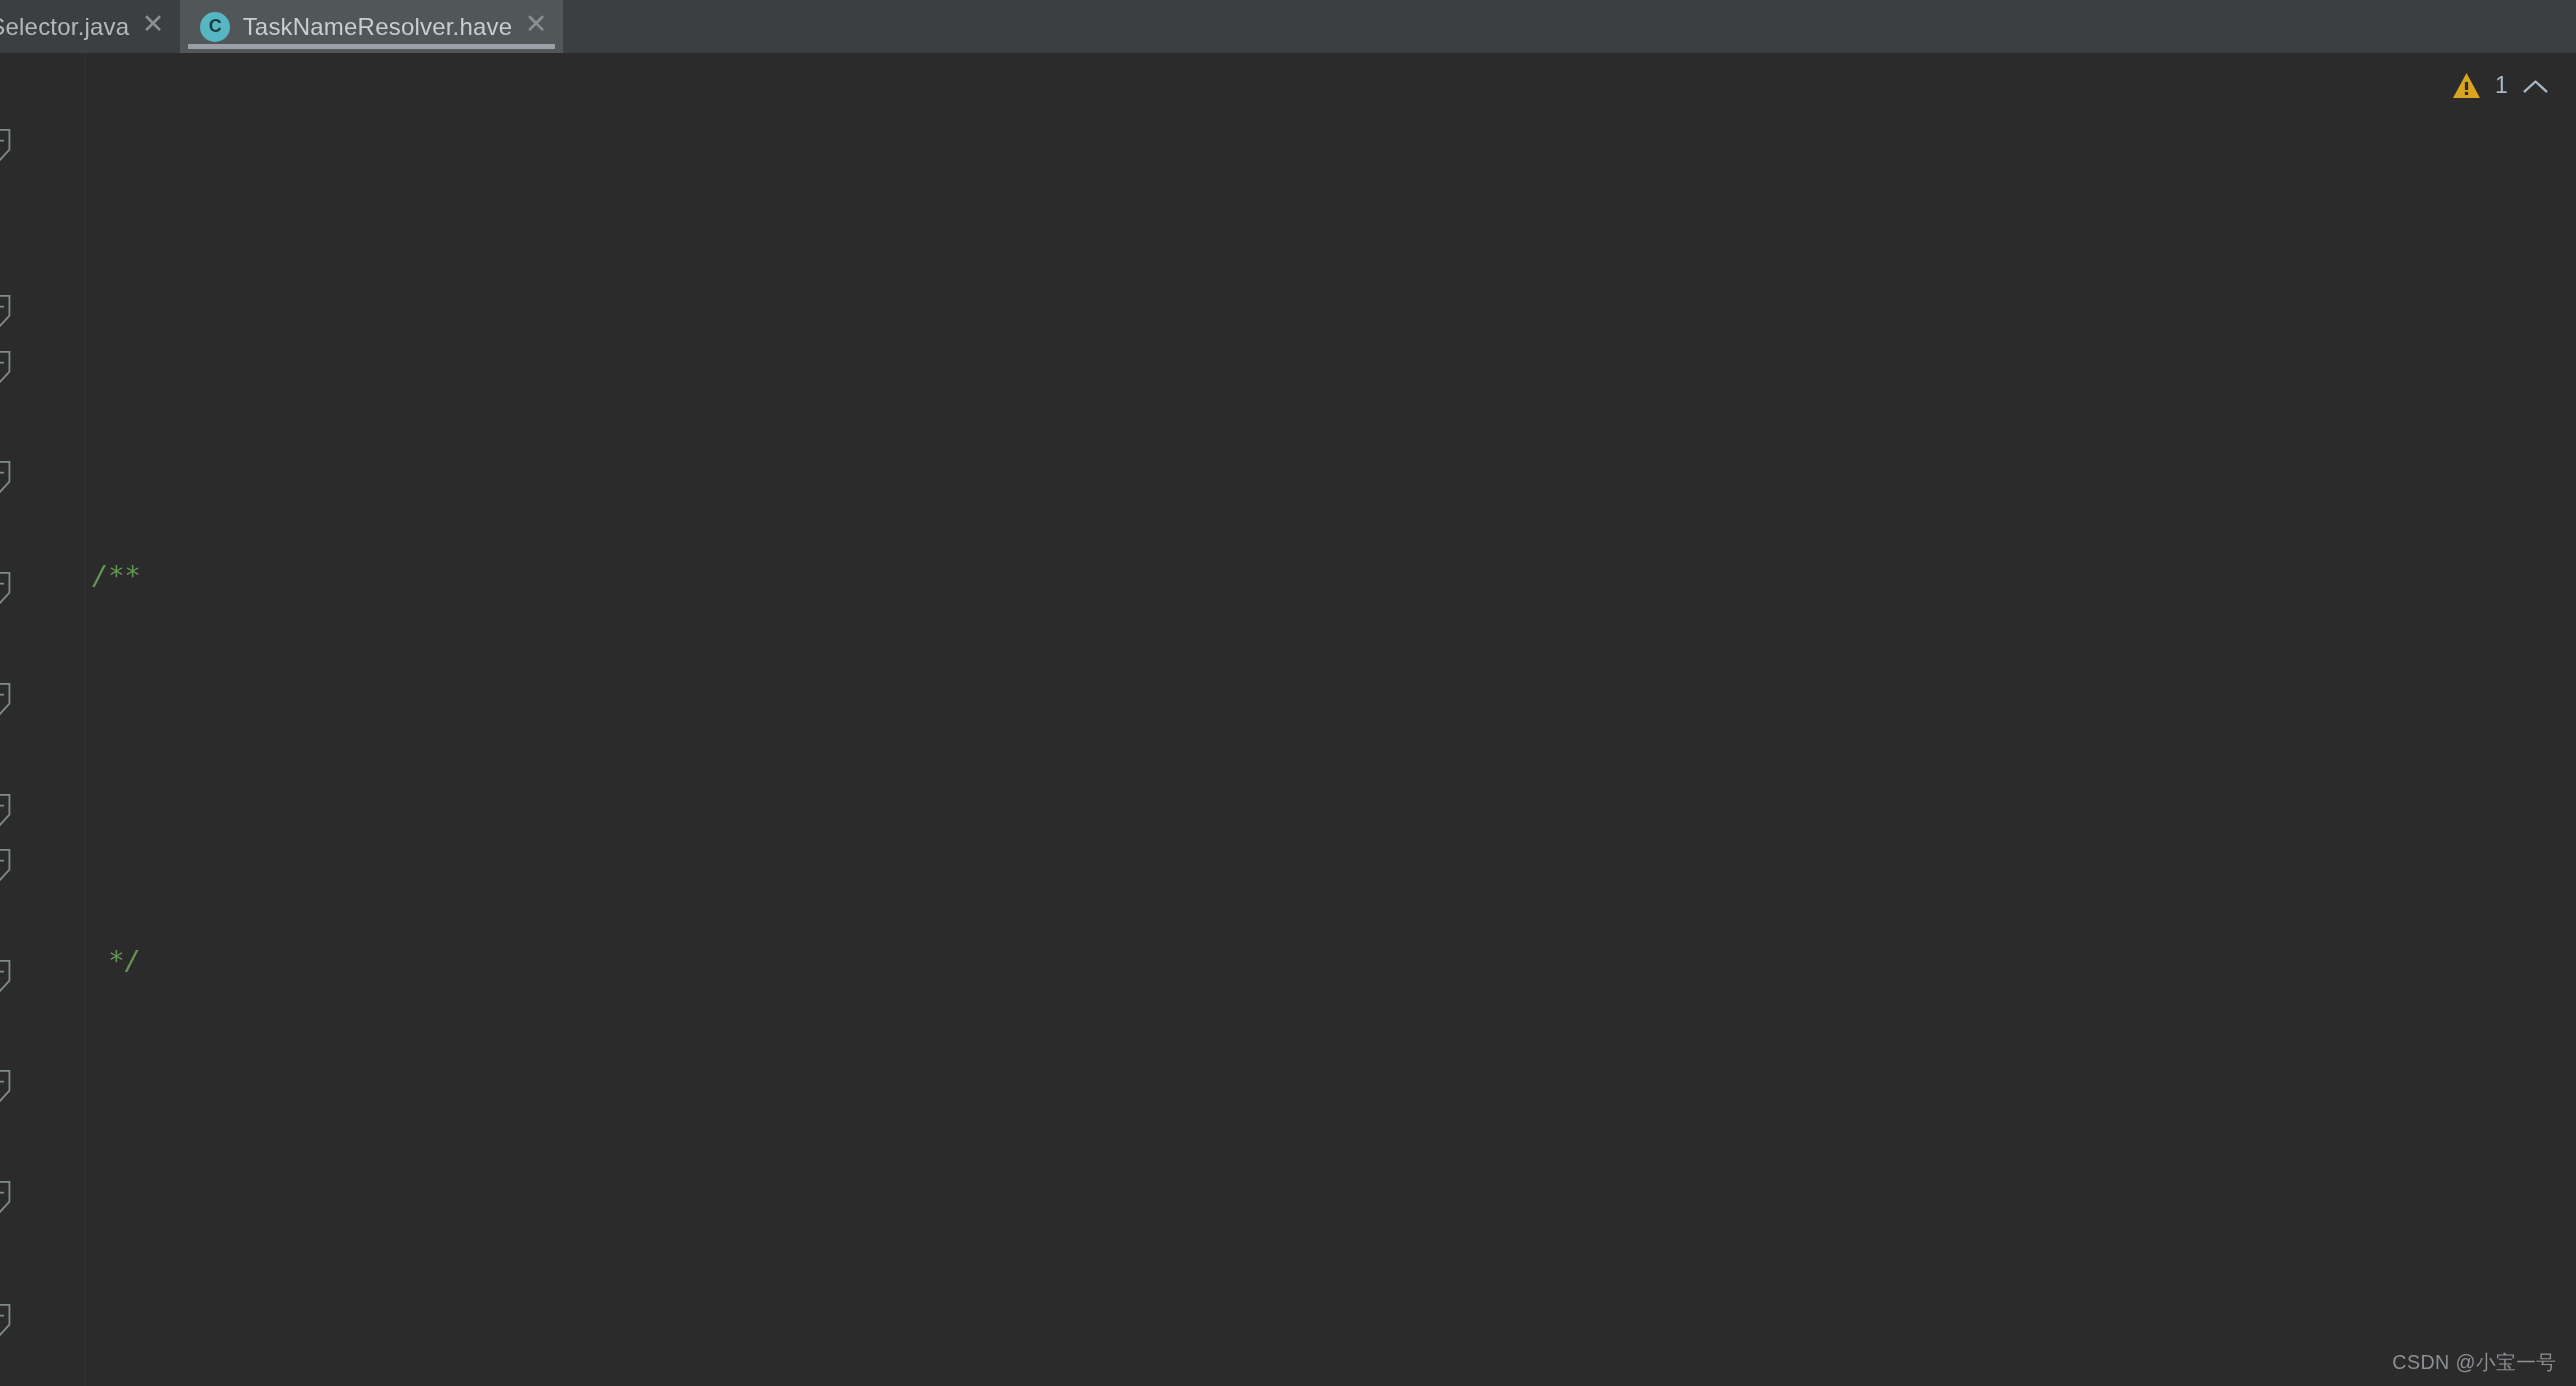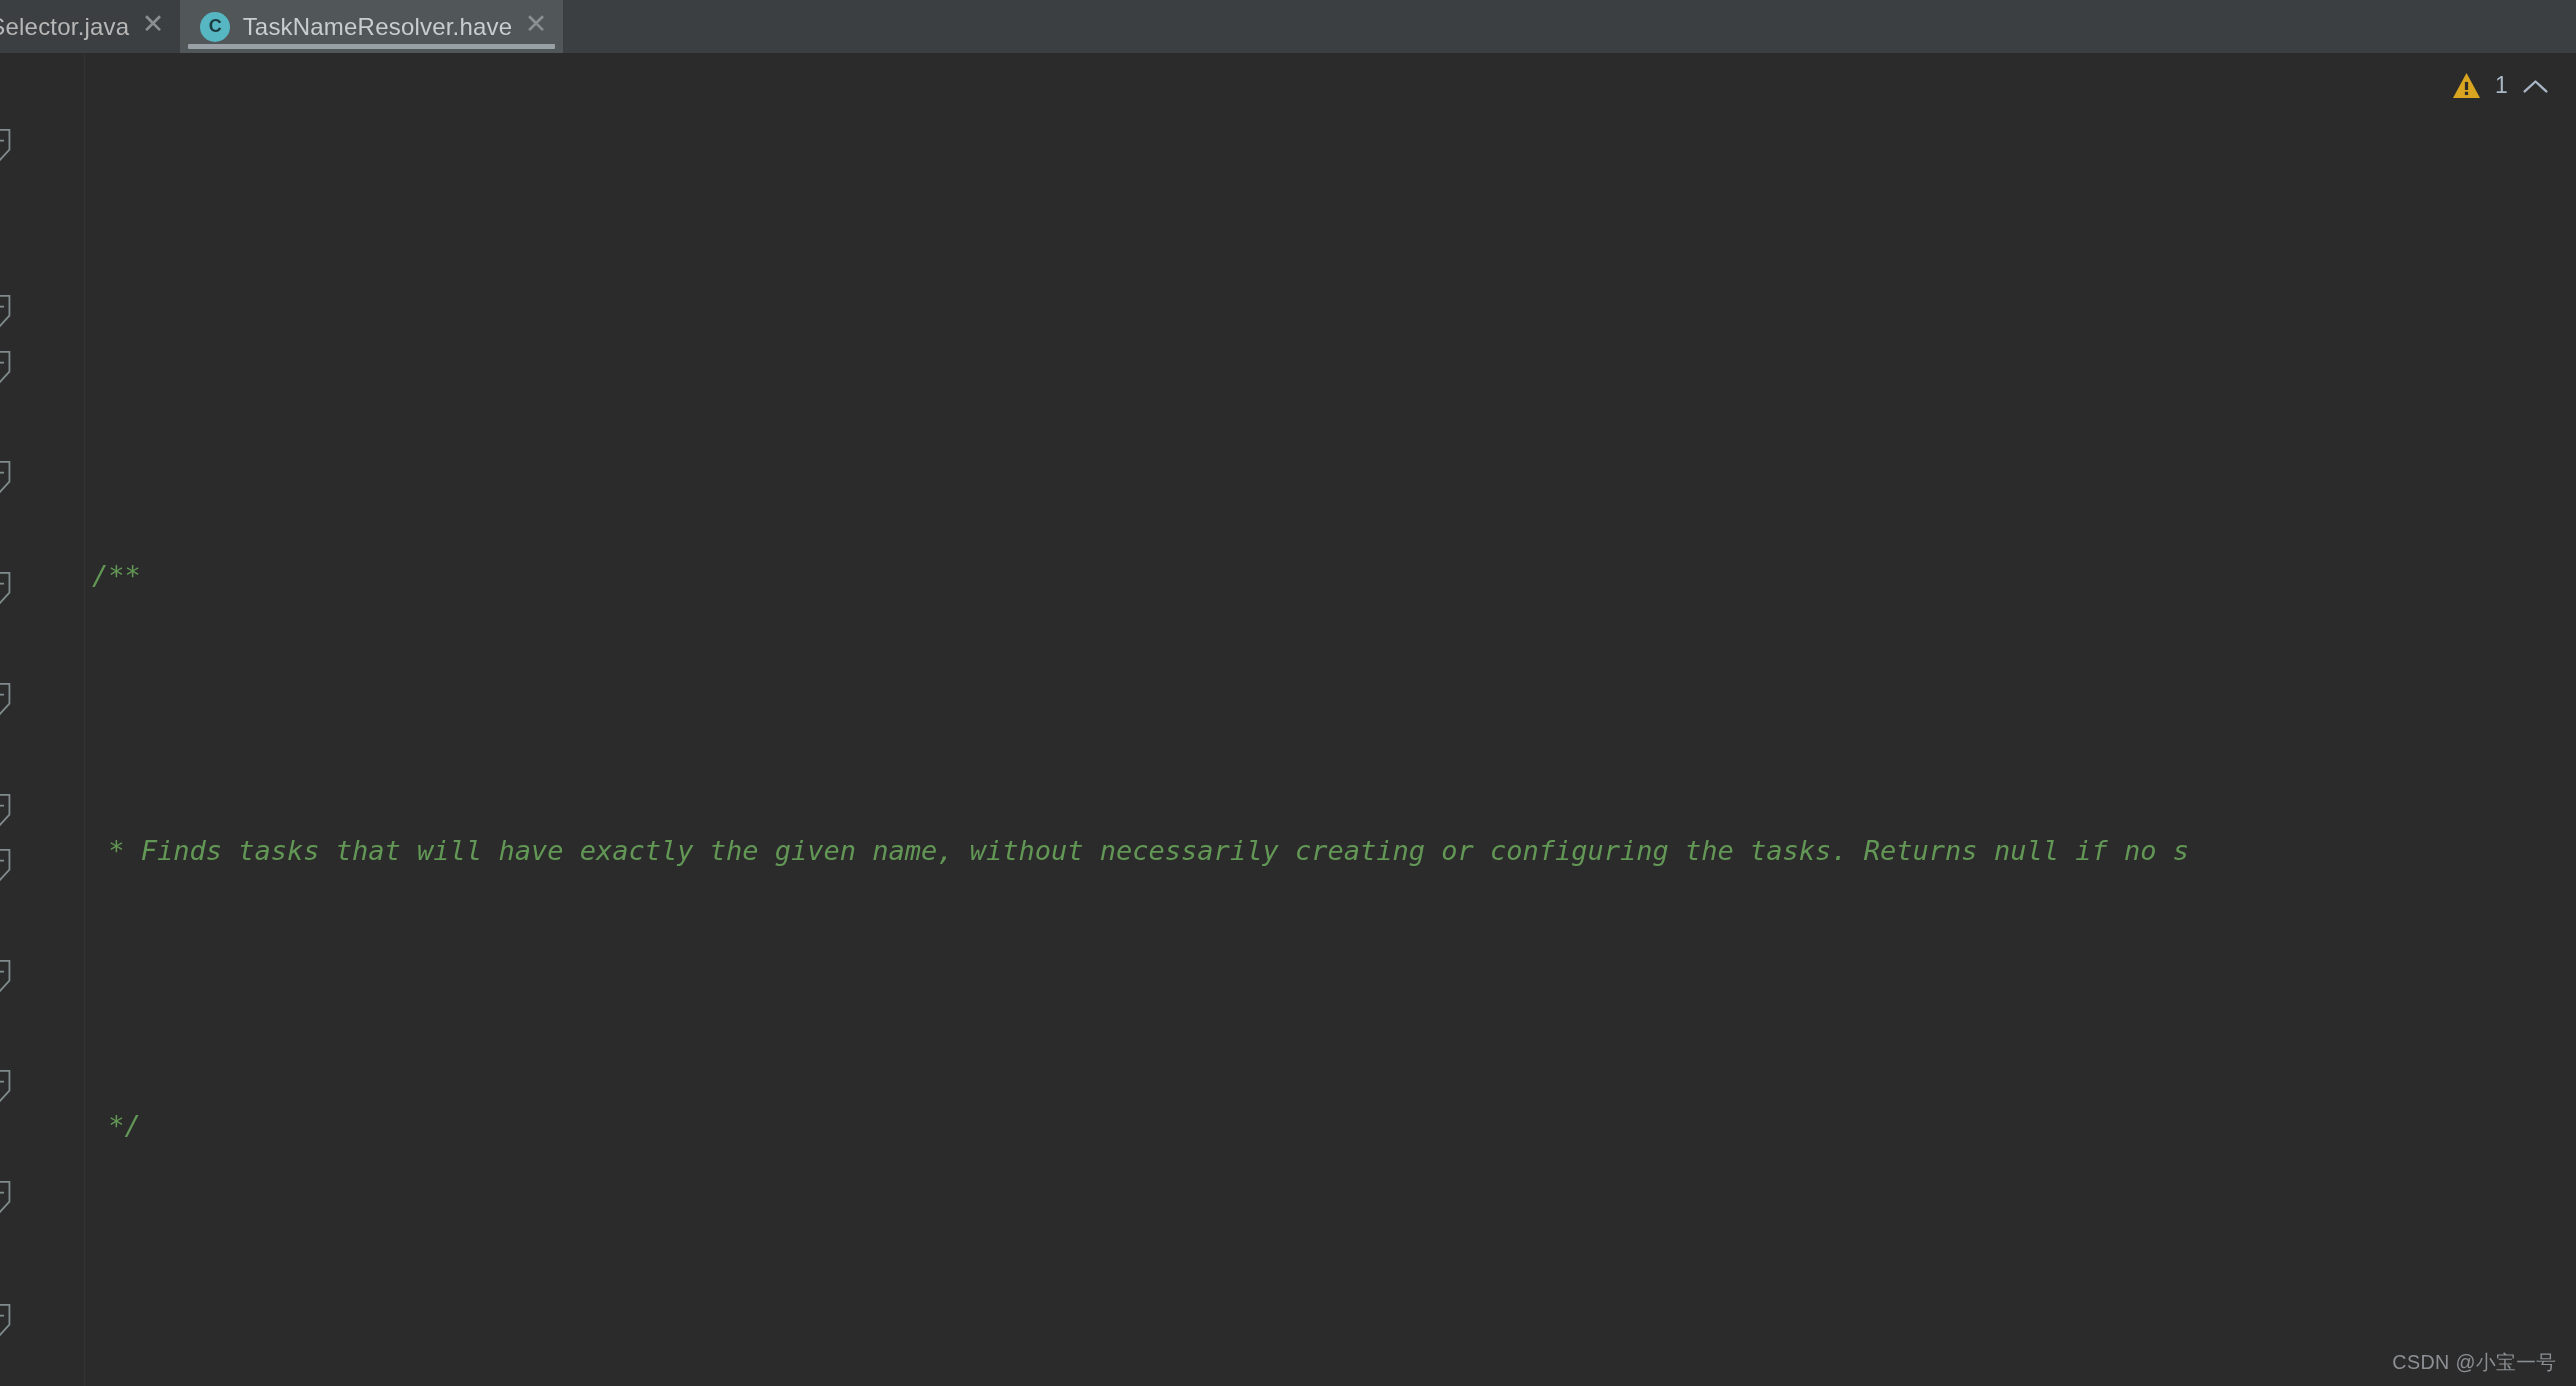--- a/index.html
+++ b/index.html
@@ -230,21 +230,20 @@
 
   <div class="code">
 
     
     <div class="line"></div>
 
     
     <div class="line"><span class="cmt">/**</span></div>
 
     
-    <div class="line"><span class="cmt"> * Finds tasks that will have exactly the given name, without necessarily creating or configuring the tasks. Returns null if no s</span></div>
 
     
     <div class="line"><span class="cmt"> */</span></div>
 
     
     <div class="line"></div>
 
     
     
 

